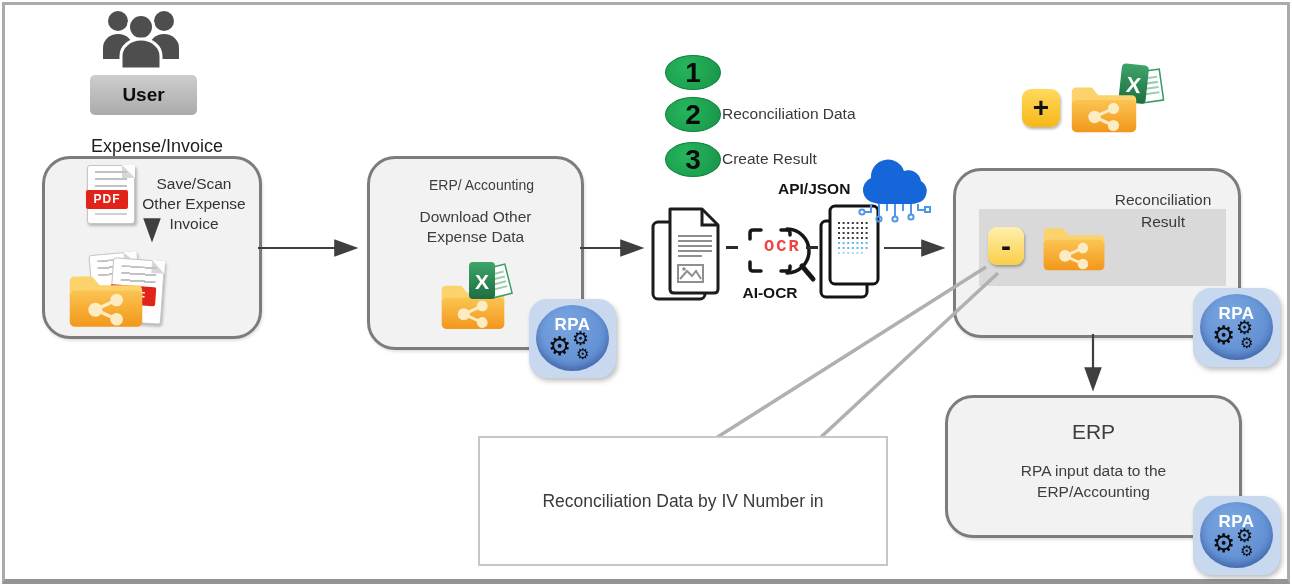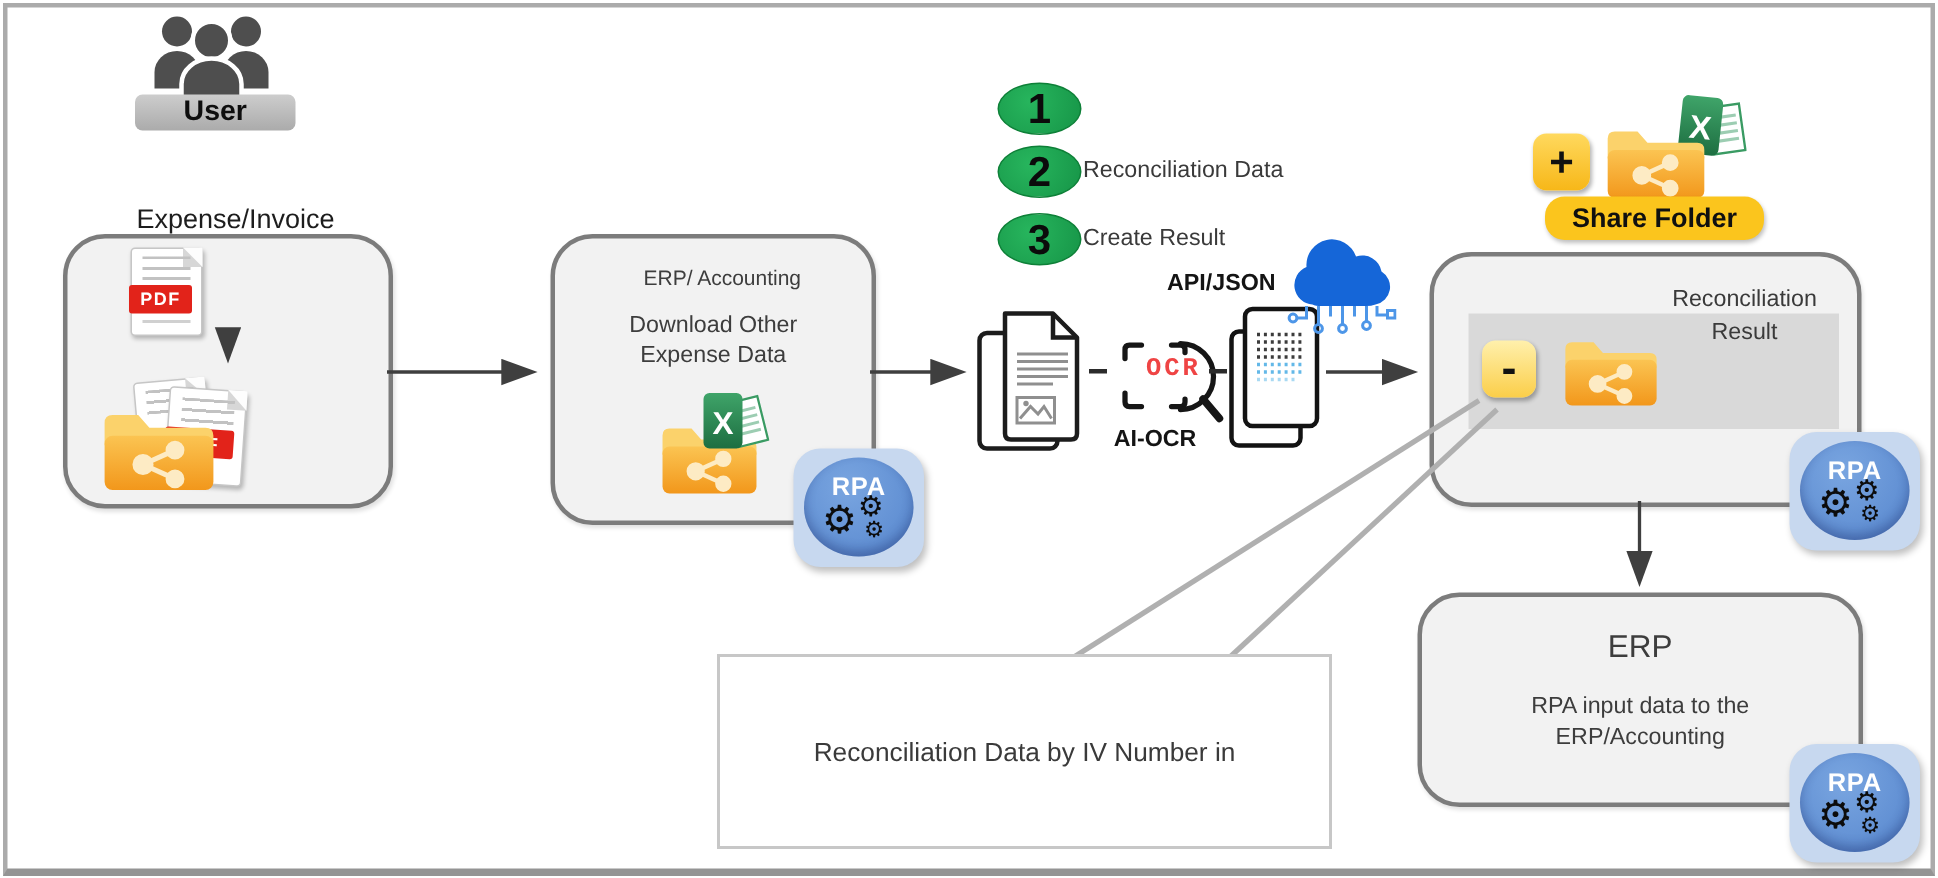--- a/index.html
+++ b/index.html
@@ -5,21 +5,21 @@
   html,body{margin:0;padding:0;background:#fff;}
   #stage{position:relative;width:1292px;height:585px;background:#ffffff;overflow:hidden;
          font-family:"Liberation Sans",sans-serif;color:#2e2e2e;}
   .abs{position:absolute;}
   #frame{left:2px;top:2px;width:1282px;height:574px;border:3px solid #ABABAB;border-bottom:5px solid #949494;}
 
   
   .pbox{background:#F2F2F2;border:3px solid #7C7C7C;border-radius:28px;box-shadow:1px 2px 3px rgba(0,0,0,.12);}
 
   
-  #user-label{left:90px;top:63px;width:107px;height:24px;border-radius:5px;
+  #user-label{left:90px;top:75px;width:107px;height:40px;border-radius:5px;
     background:linear-gradient(#cdcdcd,#ababab);display:flex;align-items:center;justify-content:center;
     font-size:19px;font-weight:bold;color:#0e0e0e;}
   #caption{left:57px;top:136px;width:200px;text-align:center;font-size:18px;color:#1d1d1d;}
 
   
   .page{background:#fff;border:1px solid #c6c6c6;border-radius:3px;box-shadow:1.5px 2px 3px rgba(0,0,0,.25);}
   .page .lines{position:absolute;left:15%;right:15%;top:9%;height:28%;
     background:repeating-linear-gradient(#c2c2c2 0 2px,transparent 2px 7px);}
   .page .lines2{position:absolute;left:15%;right:15%;bottom:7%;height:22%;
     background:repeating-linear-gradient(#d0d0d0 0 2px,transparent 2px 7px);}
@@ -109,20 +109,25 @@
   </svg>
   <div id="user-label" class="abs">User</div>
   <div id="caption" class="abs">Expense/Invoice</div>
 
   <div class="abs pbox" style="left:42px;top:156px;width:214px;height:177px">
     <div class="abs page" style="left:42px;top:6px;width:46px;height:57px">
       <div class="fold"></div>
       <div class="lines"></div>
       <div class="lines2"></div>
       <div class="pdfband">PDF</div>
+    </div>
+    <div id="b1-text" class="abs">
+      <div>Save/Scan</div>
+      <div>Other Expense</div>
+      <div>Invoice</div>
     </div>
     <div class="abs page" style="left:46px;top:94px;width:46px;height:58px;transform:rotate(-5deg)">
       <div class="fold"></div>
       <div class="lines"></div>
     </div>
     <div class="abs page" style="left:66px;top:100px;width:50px;height:62px;transform:rotate(4deg)">
       <div class="fold"></div>
       <div class="lines"></div>
       <div class="pdfband">PDF</div>
     </div>
@@ -274,21 +279,20 @@
     <path d="M4 14 q0-5 5-5 h16 l7 8 h35 q5 0 5 5 v6 H4 z" fill="#FBD26B"></path>
     <rect x="4" y="22" width="68" height="34" rx="5" fill="url(#gFold)"></rect>
     <g stroke="#FDEBC4" stroke-width="3.2" fill="#FDEBC4">
       <line x1="28" y1="40" x2="48" y2="31"></line>
         <line x1="28" y1="40" x2="48" y2="49"></line>
       <circle cx="28" cy="40" r="5"></circle>
         <circle cx="48" cy="31" r="4.3"></circle>
         <circle cx="48" cy="49" r="4.3"></circle>
     </g>
   </svg>
-  <div id="share-pill" class="abs">Share Folder</div>
 
   <div class="abs pbox" style="left:953px;top:168px;width:282px;height:164px">
     <div id="b3-grayrect" class="abs"></div>
     <svg class="abs" style="left:84px;top:48px" width="68" height="56" viewBox="0 0 76 60">
       <path d="M4 14 q0-5 5-5 h16 l7 8 h35 q5 0 5 5 v6 H4 z" fill="#FBD26B"></path>
       <rect x="4" y="22" width="68" height="34" rx="5" fill="url(#gFold)"></rect>
       <g stroke="#FDEBC4" stroke-width="3.2" fill="#FDEBC4">
         <line x1="28" y1="40" x2="48" y2="31"></line>
           <line x1="28" y1="40" x2="48" y2="49"></line>
         <circle cx="28" cy="40" r="5"></circle>

